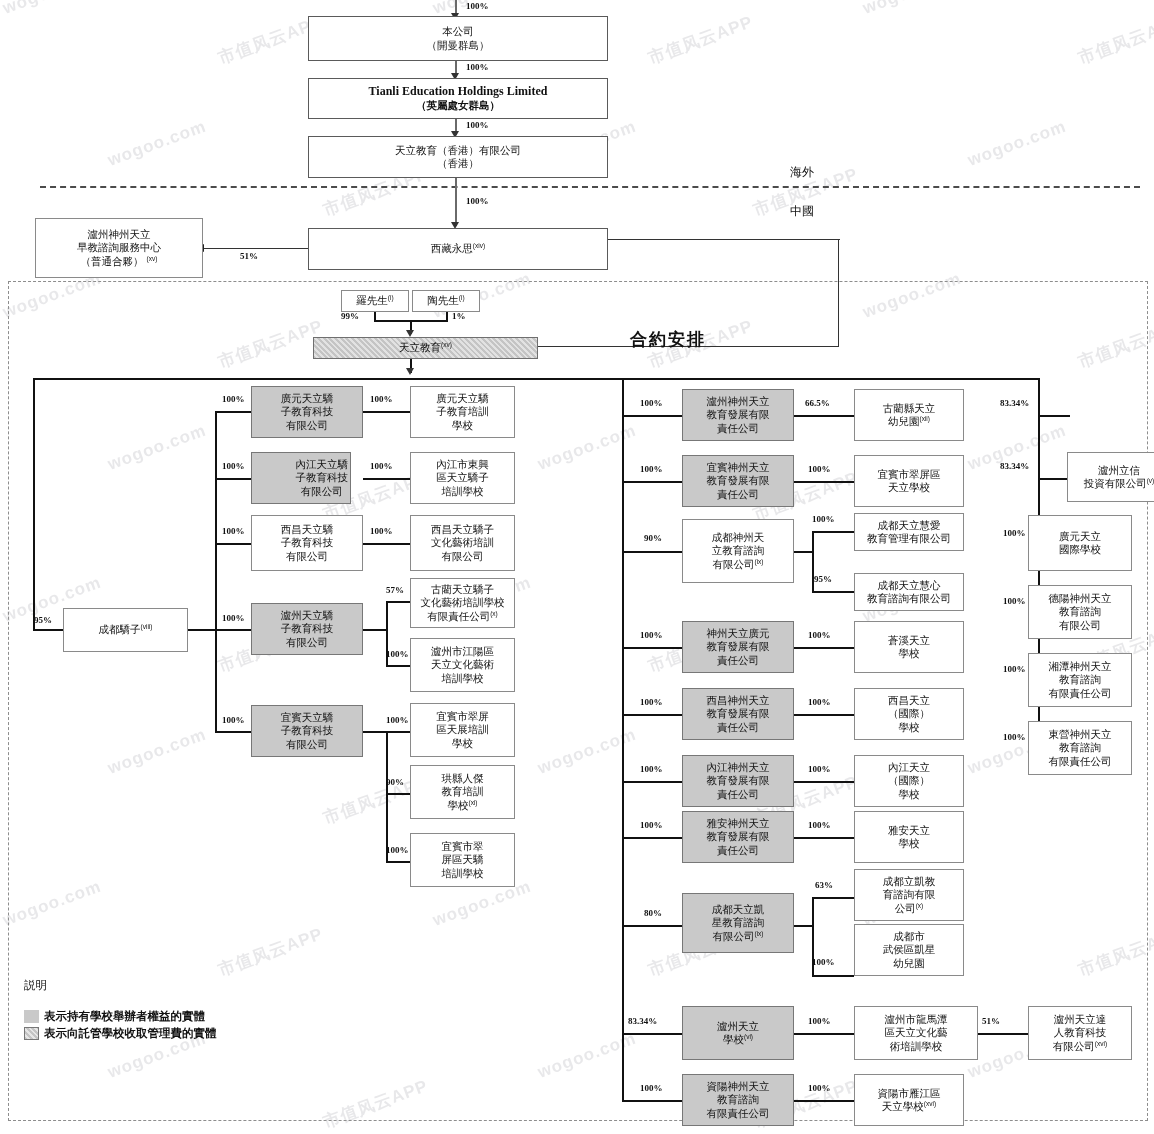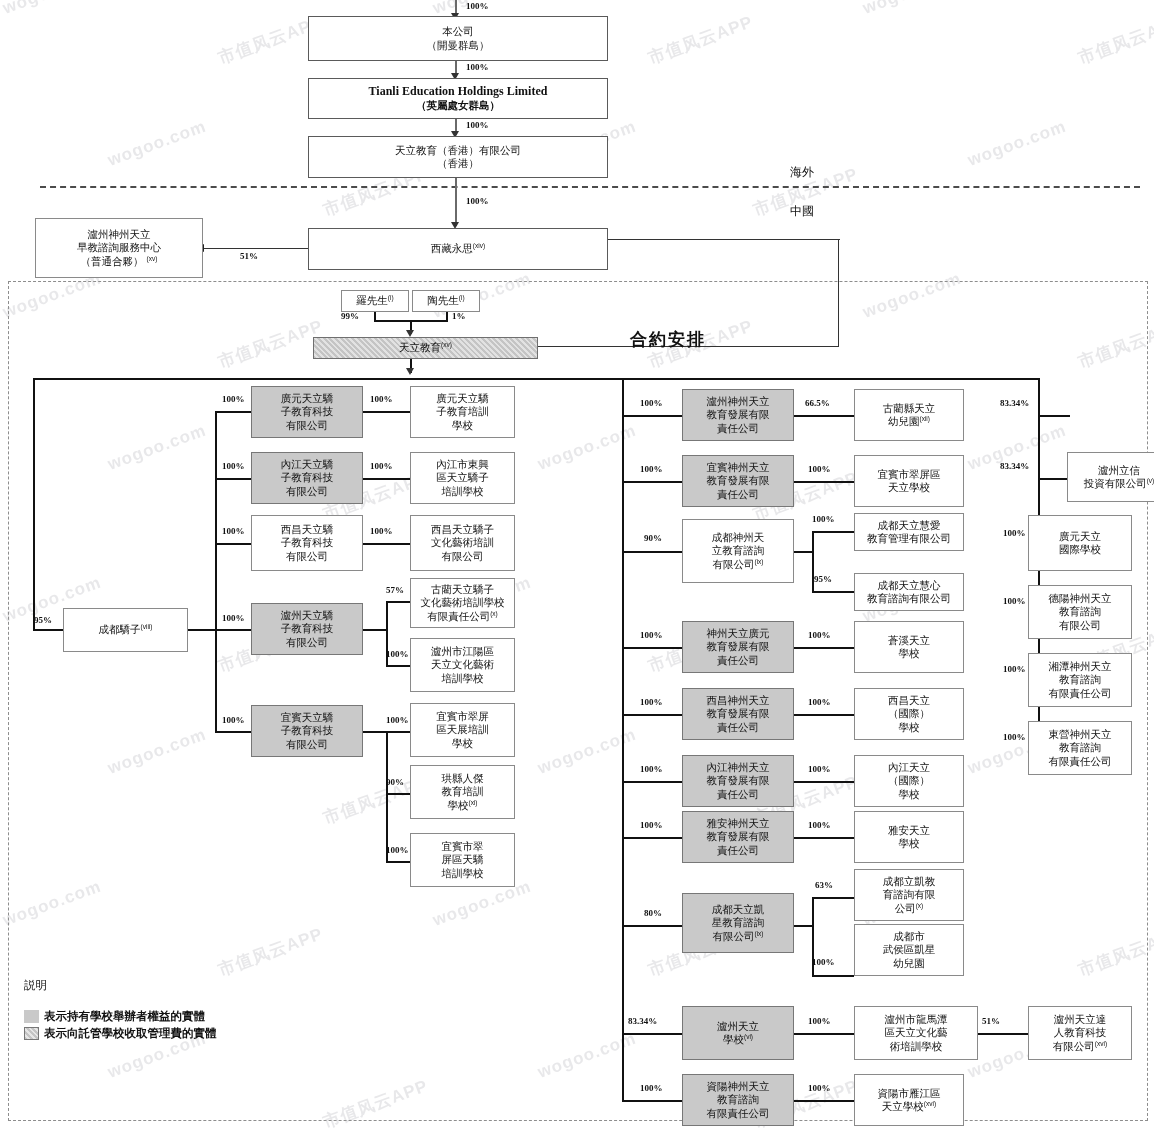--- a/index.html
+++ b/index.html
@@ -291,21 +291,21 @@
   <div class="box shade" style="left:251px;top:386px;width:112px;height:52px;">
     <span>
       <span class="t">廣元天立驕</span>
       <span class="t">子教育科技</span>
       <span class="t">有限公司</span>
     </span>
   </div>
 
   <div class="ln h" style="left:215px;top:478px;width:36px;height:2px;"></div>
   <span class="pct" style="left:222px;top:461px;">100%</span>
-  <div class="box shade" style="left:251px;top:452px;width:112px;height:52px;">
+  <div class="box shade" style="left:251px;top:452px;width:100px;height:52px;justify-content:flex-end;">
     <span>
       <span class="t">內江天立驕</span>
       <span class="t">子教育科技</span>
       <span class="t">有限公司</span>
     </span>
   </div>
 
   <div class="ln h" style="left:215px;top:543px;width:36px;height:2px;"></div>
   <span class="pct" style="left:222px;top:526px;">100%</span>
   <div class="box" style="left:251px;top:515px;width:112px;height:56px;">

